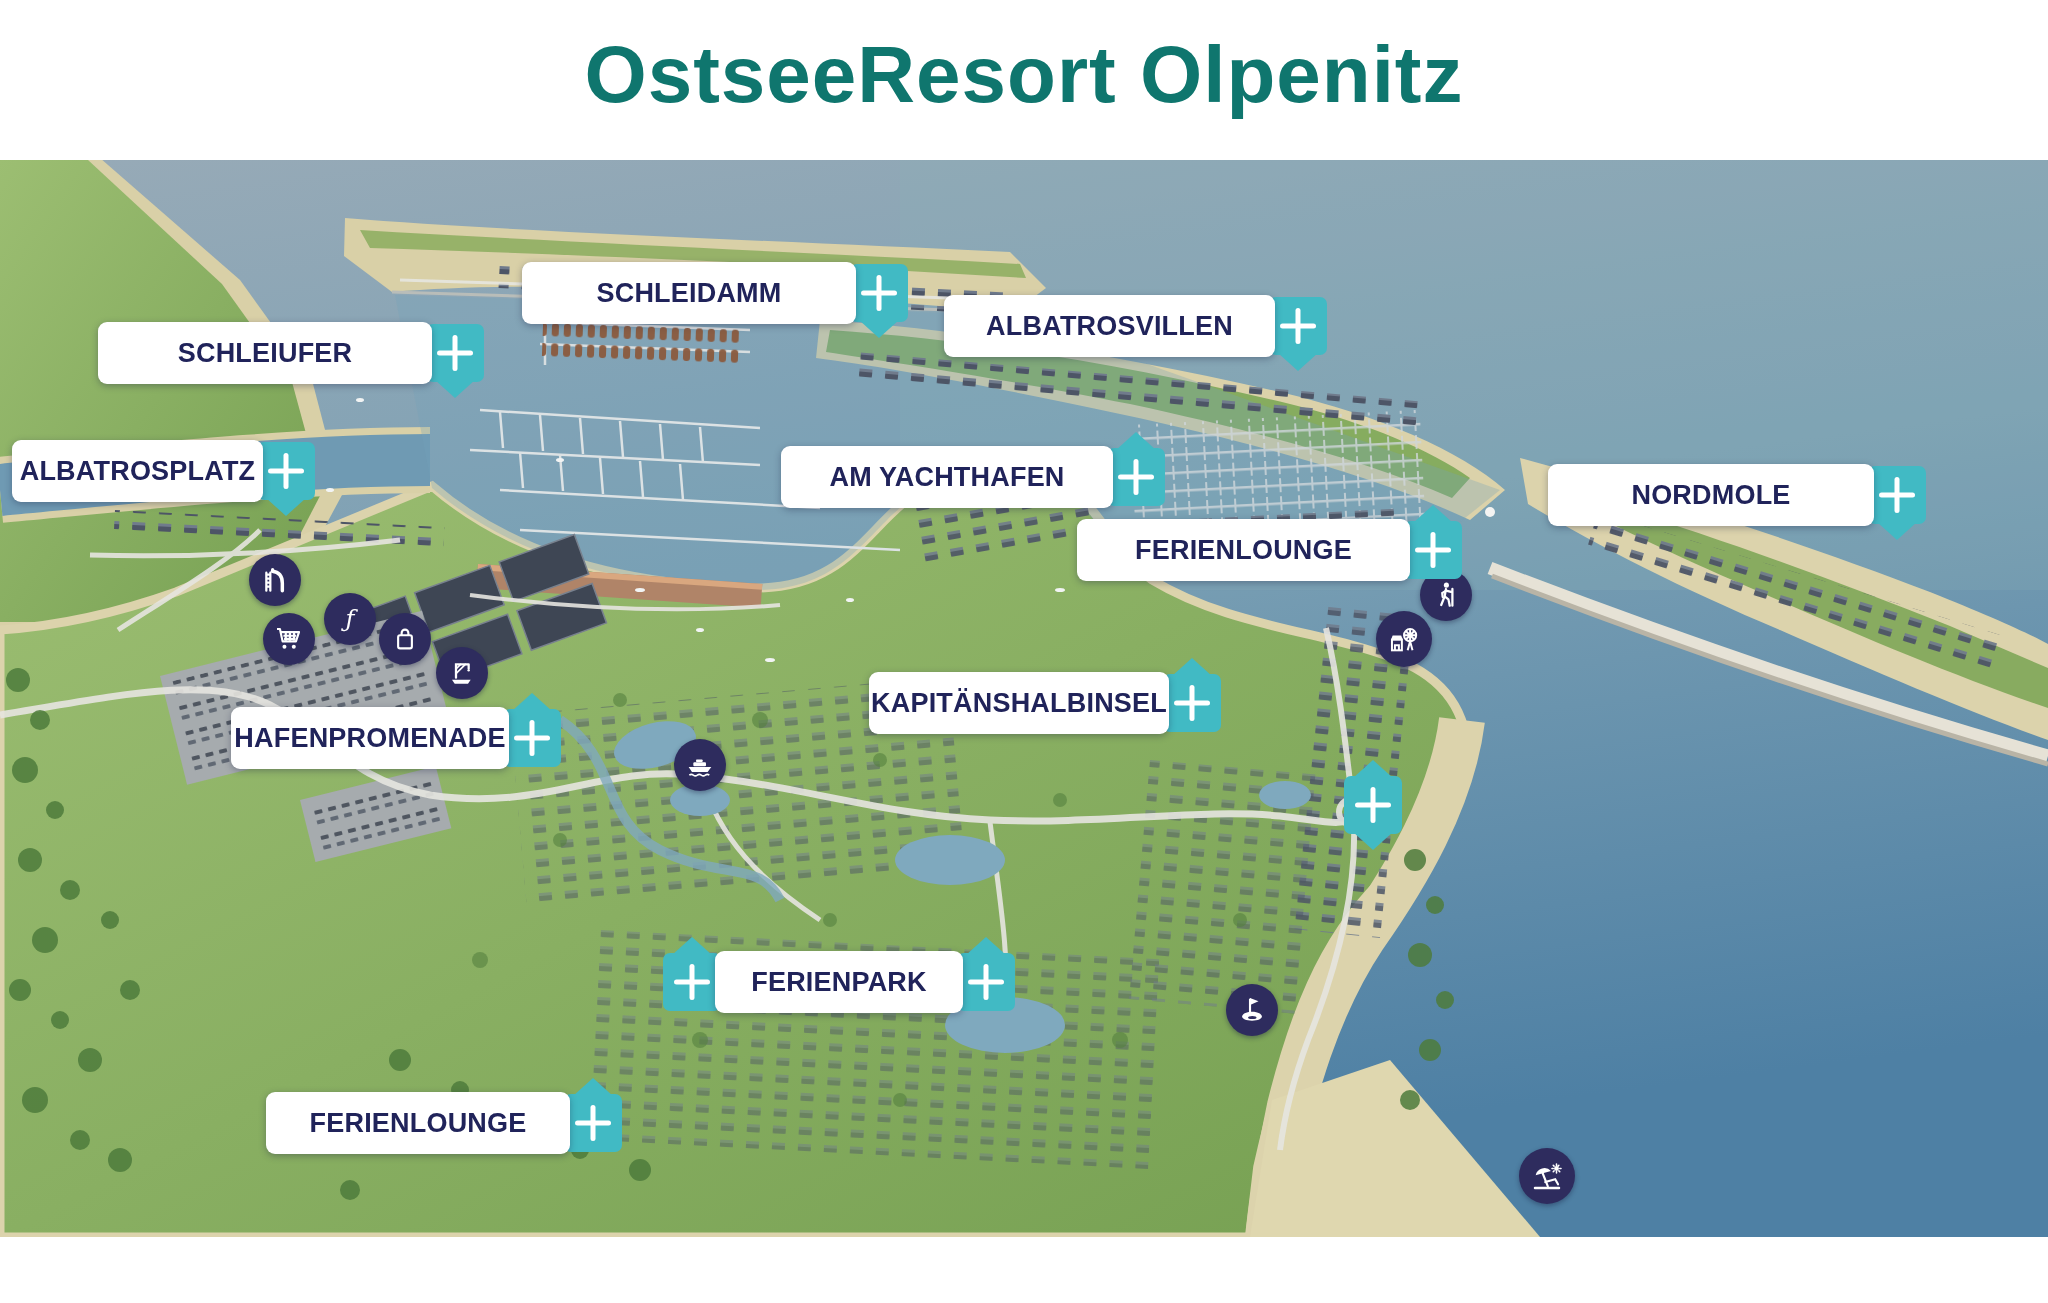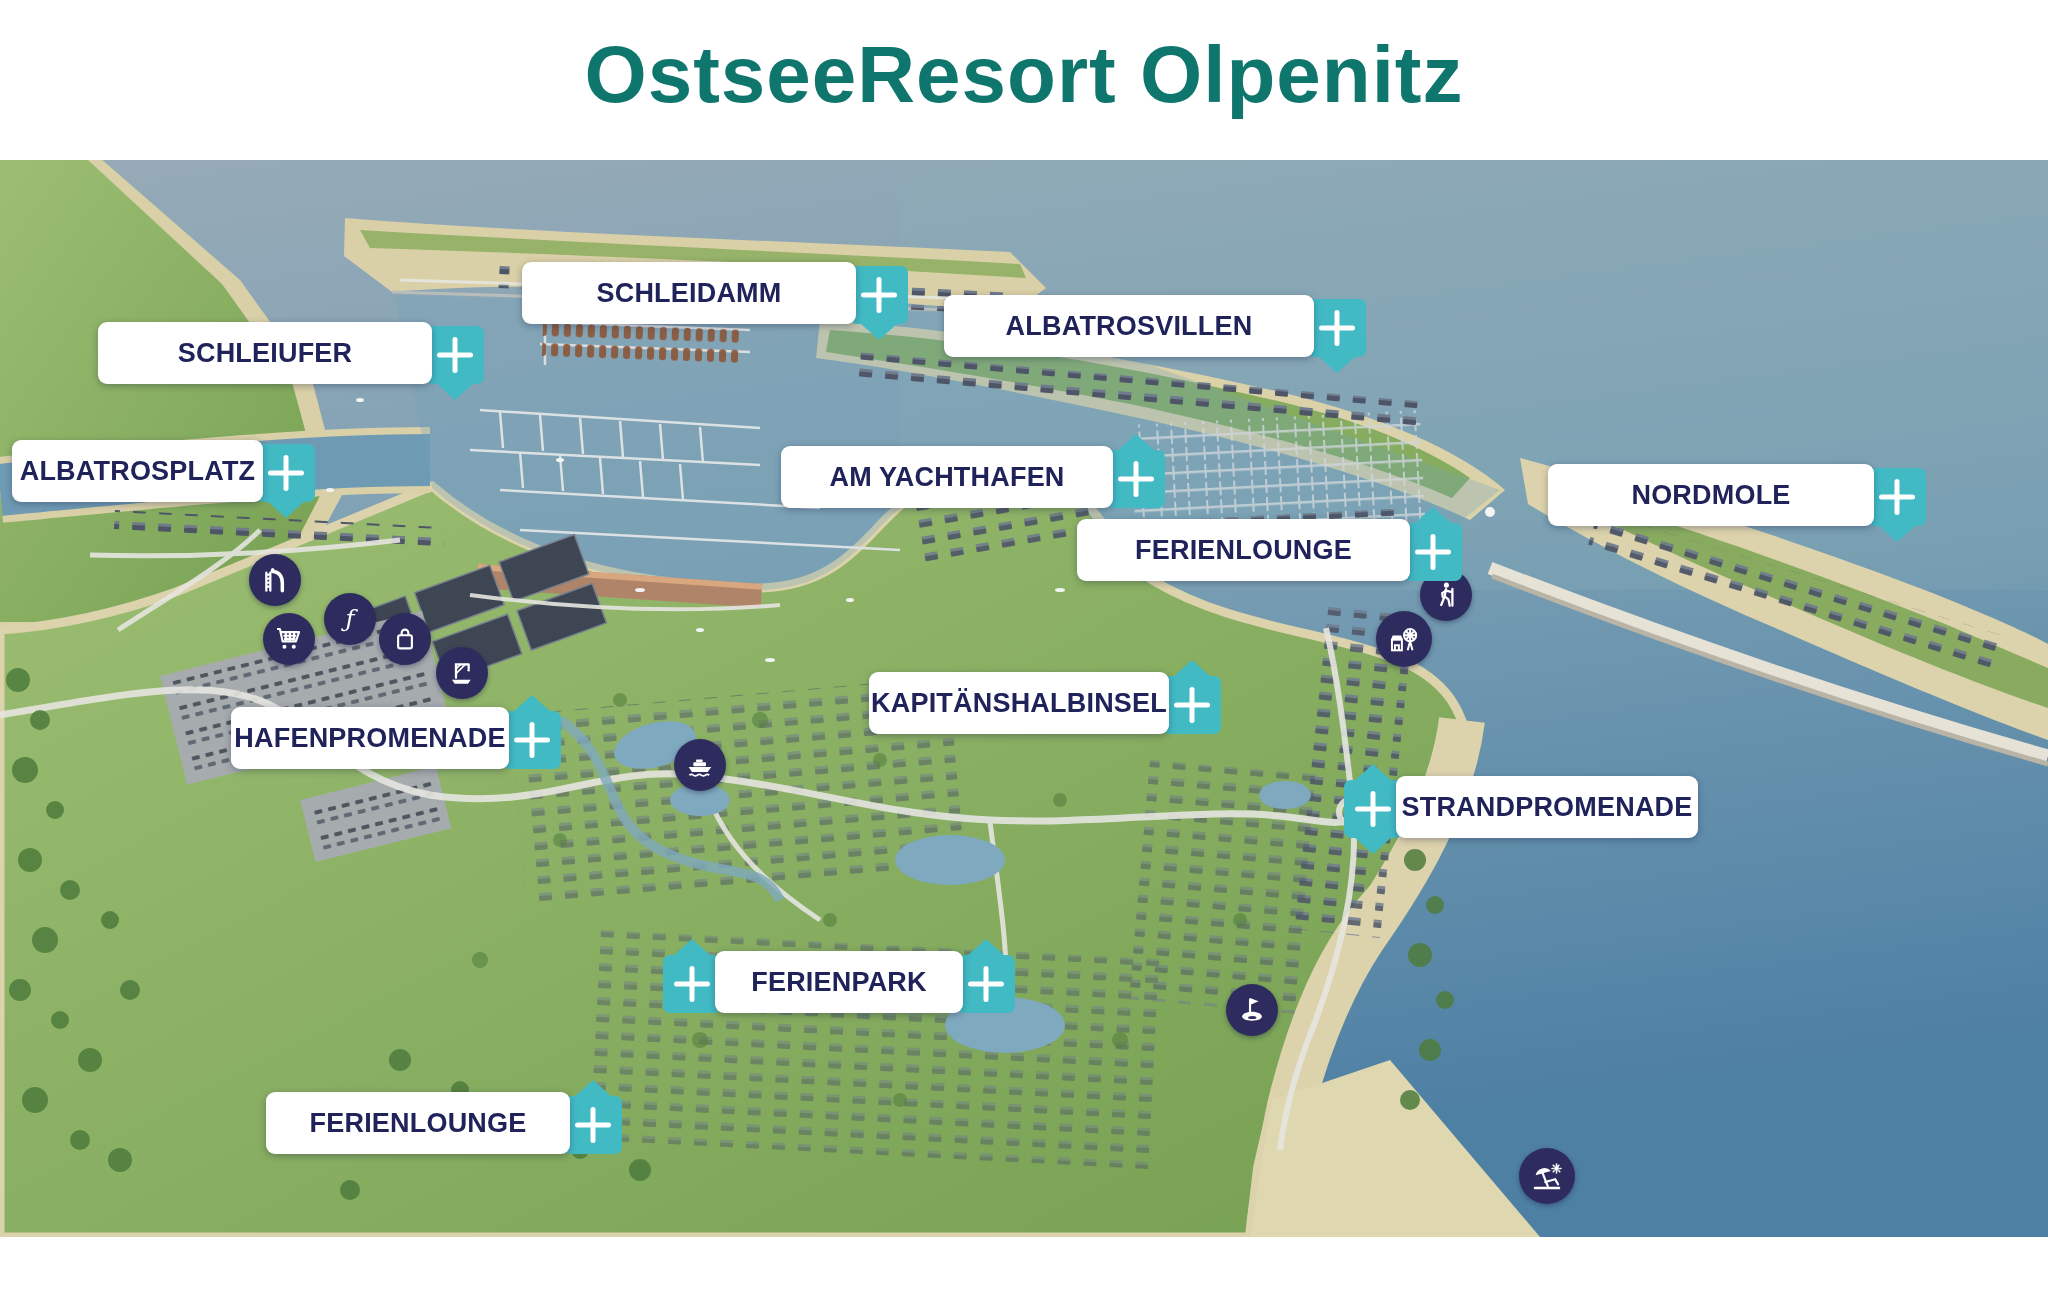--- a/index.html
+++ b/index.html
@@ -5,21 +5,21 @@
   html,body{margin:0;padding:0;background:#ffffff;}
   .page{position:relative;width:2048px;height:1303px;background:#ffffff;overflow:hidden;
         font-family:"Liberation Sans",sans-serif;}
   .title{position:absolute;top:0;left:0;width:2048px;height:150px;display:flex;
          align-items:center;justify-content:center;font-size:80px;font-weight:bold;
          color:#0f766e;letter-spacing:1px;}
   .map{position:absolute;top:160px;left:0;width:2048px;height:1077px;}
   .map-art{position:absolute;top:0;left:0;}
 
   
-  .marker{position:absolute;display:flex;align-items:flex-end;z-index:20;}
+  .marker{position:absolute;display:flex;align-items:center;z-index:20;}
   .label-box{height:62px;background:#ffffff;border-radius:9px;display:flex;align-items:center;
              justify-content:center;box-shadow:0 2px 7px rgba(30,35,70,.35);z-index:2;
              font-size:27px;font-weight:bold;color:#20235A;letter-spacing:.2px;white-space:nowrap;}
   .plus{position:relative;width:58px;height:58px;flex:0 0 58px;background:#41BAC4;border:none;
         border-radius:7px;cursor:pointer;z-index:1;padding:0;}
   .plus.att-right{margin-left:-6px;}
   .plus.att-left{margin-right:-6px;}
   .plus-glyph{position:absolute;inset:0;}
   .plus-glyph::before{content:'';position:absolute;left:50%;top:50%;width:36px;height:5px;
         background:#fff;border-radius:3px;transform:translate(-50%,-50%);}
@@ -349,21 +349,21 @@
     <div class="marker" style="left:98px;top:162px">
       <div class="label-box" style="width:334px">
         <span>SCHLEIUFER</span>
         </div>
       <button class="plus att-right tail-down">
         <span class="plus-glyph"></span>
         </button>
     </div>
 
     <div class="marker" style="left:944px;top:135px">
-      <div class="label-box" style="width:370px">
+      <div class="label-box" style="width:331px">
         <span>ALBATROSVILLEN</span>
         </div>
       <button class="plus att-right tail-down">
         <span class="plus-glyph"></span>
         </button>
     </div>
 
     <div class="marker" style="left:12px;top:280px">
       <div class="label-box" style="width:251px">
         <span>ALBATROSPLATZ</span>
@@ -415,23 +415,20 @@
         </div>
       <button class="plus att-right tail-up">
         <span class="plus-glyph"></span>
         </button>
     </div>
 
     <div class="marker" style="left:1344px;top:616px">
       <button class="plus att-left tail-up tail-down">
         <span class="plus-glyph"></span>
         </button>
-      <div class="label-box" style="width:302px">
-        <span>STRANDPROMENADE</span>
-        </div>
     </div>
 
     <div class="marker" style="left:663px;top:791px">
       <button class="plus att-left tail-up">
         <span class="plus-glyph"></span>
         </button>
       <div class="label-box" style="width:248px">
         <span>FERIENPARK</span>
         </div>
       <button class="plus att-right tail-up">

